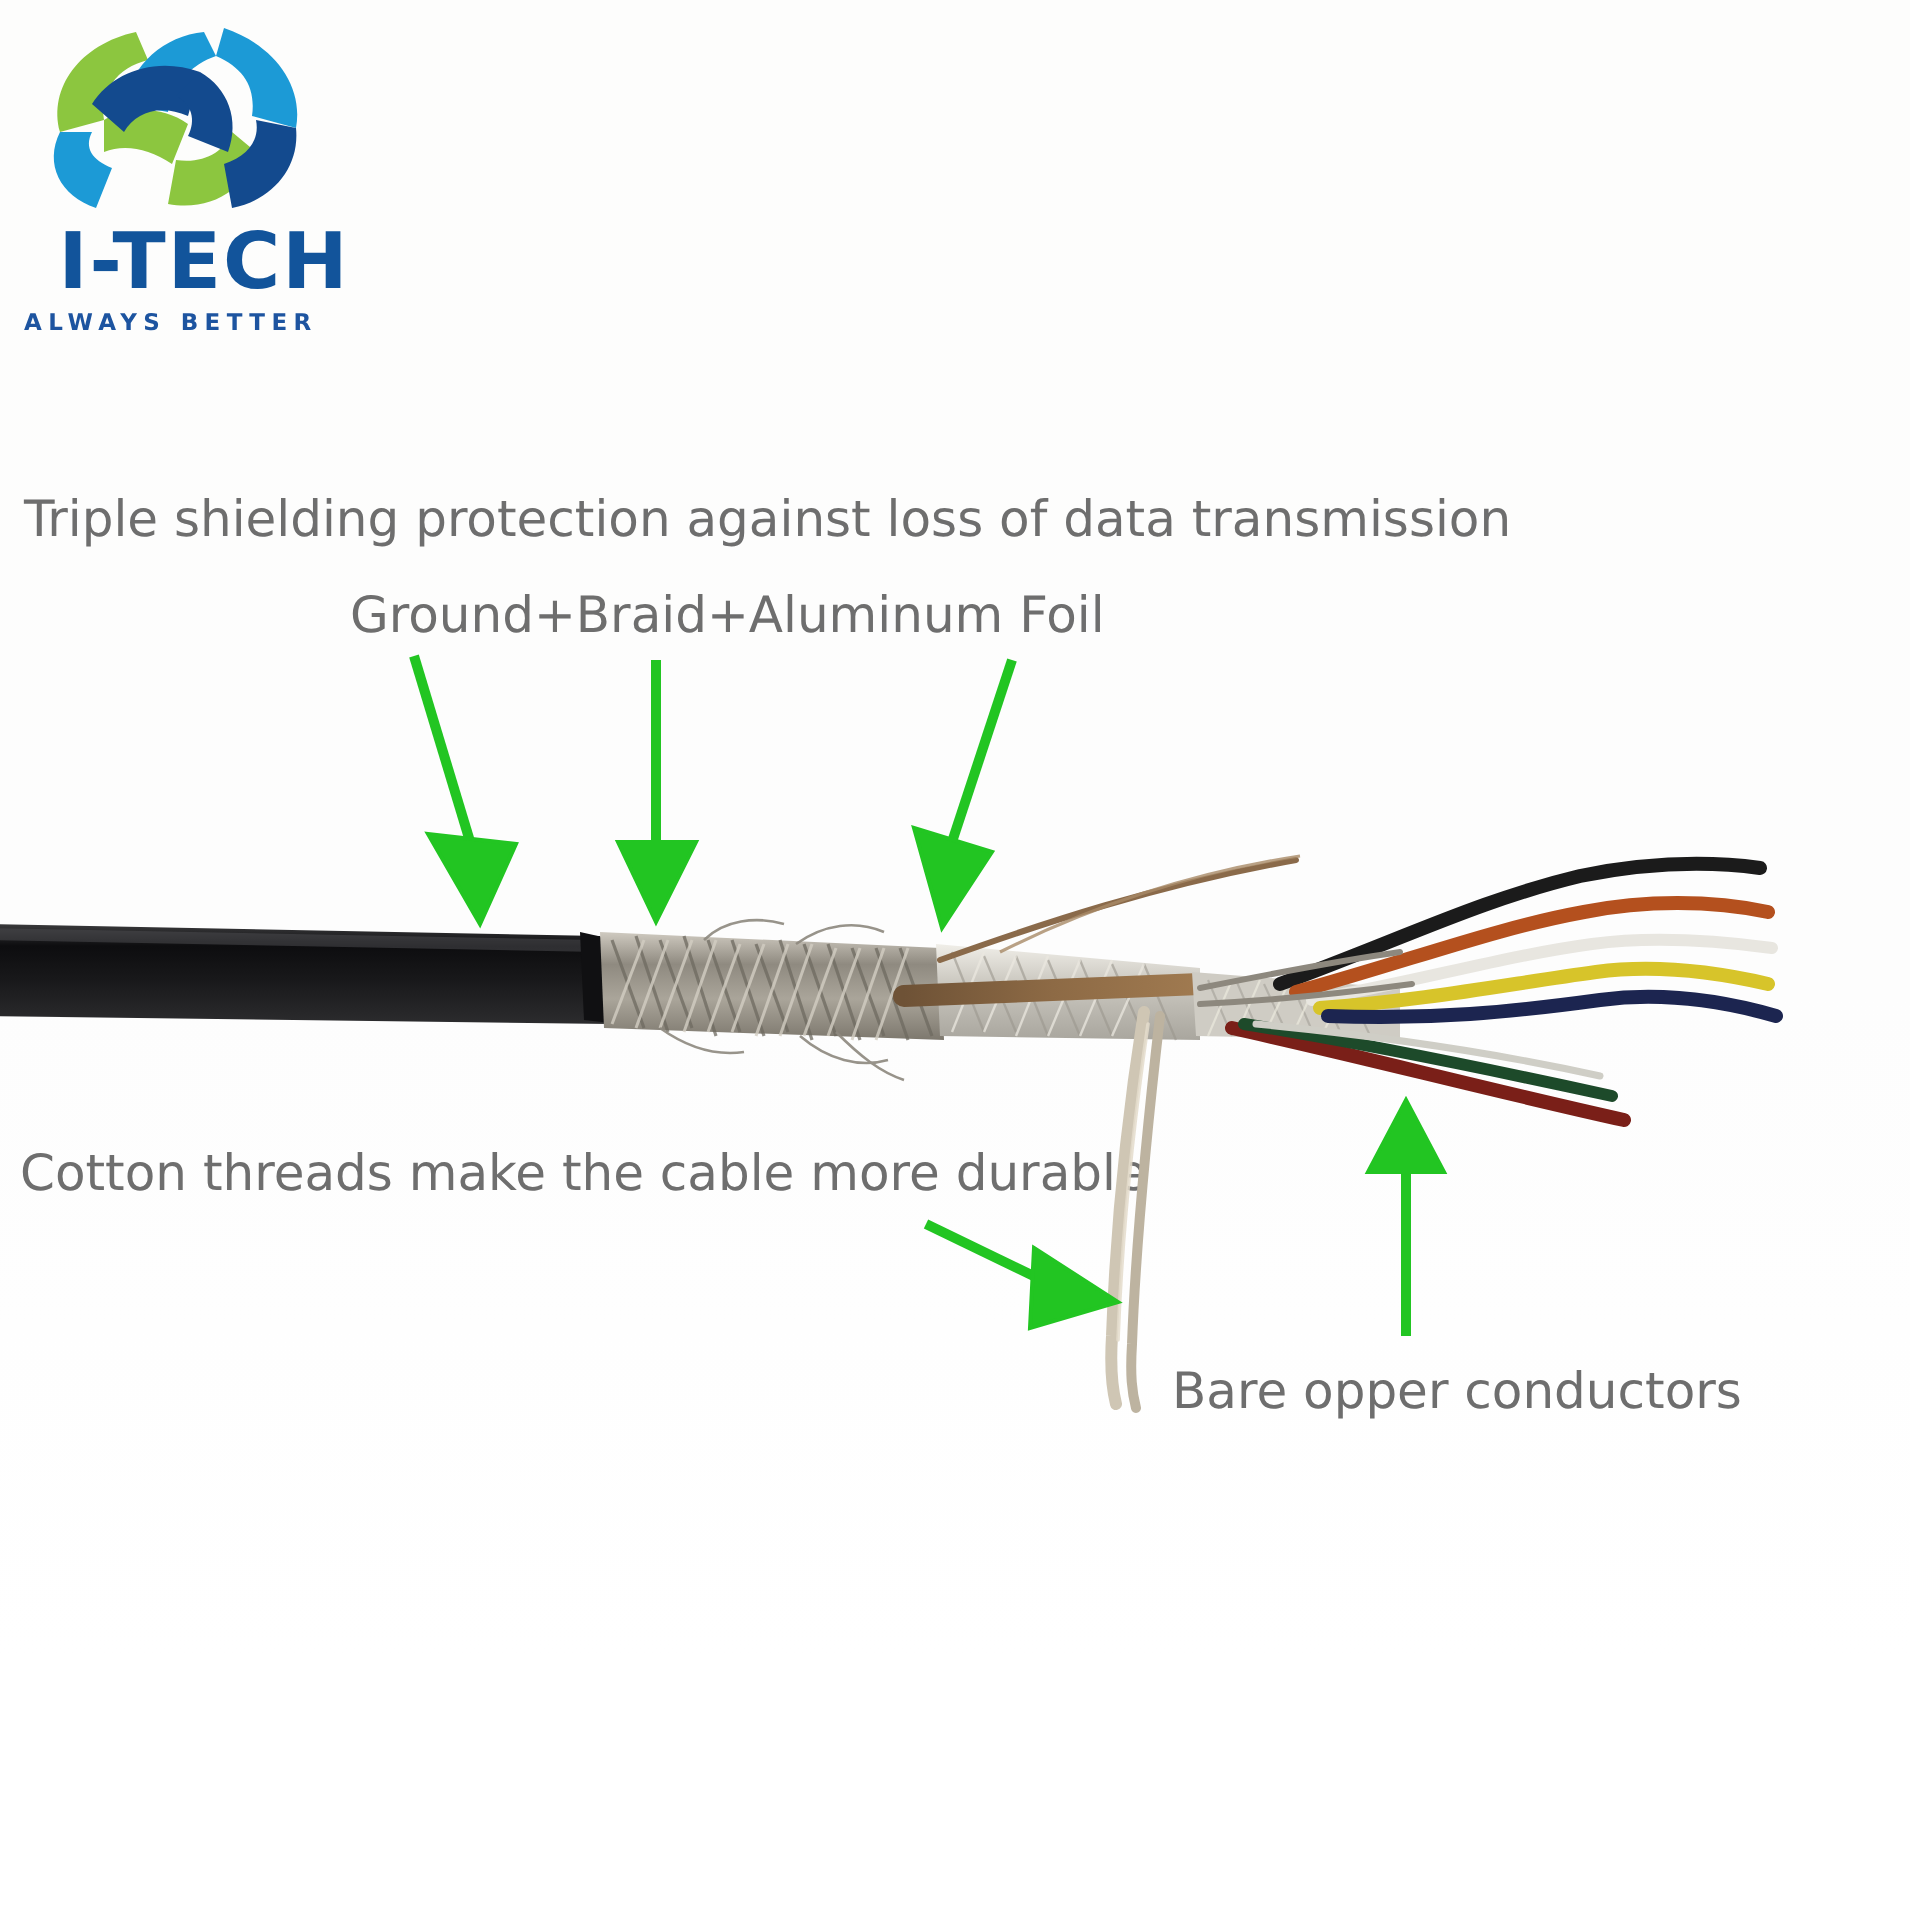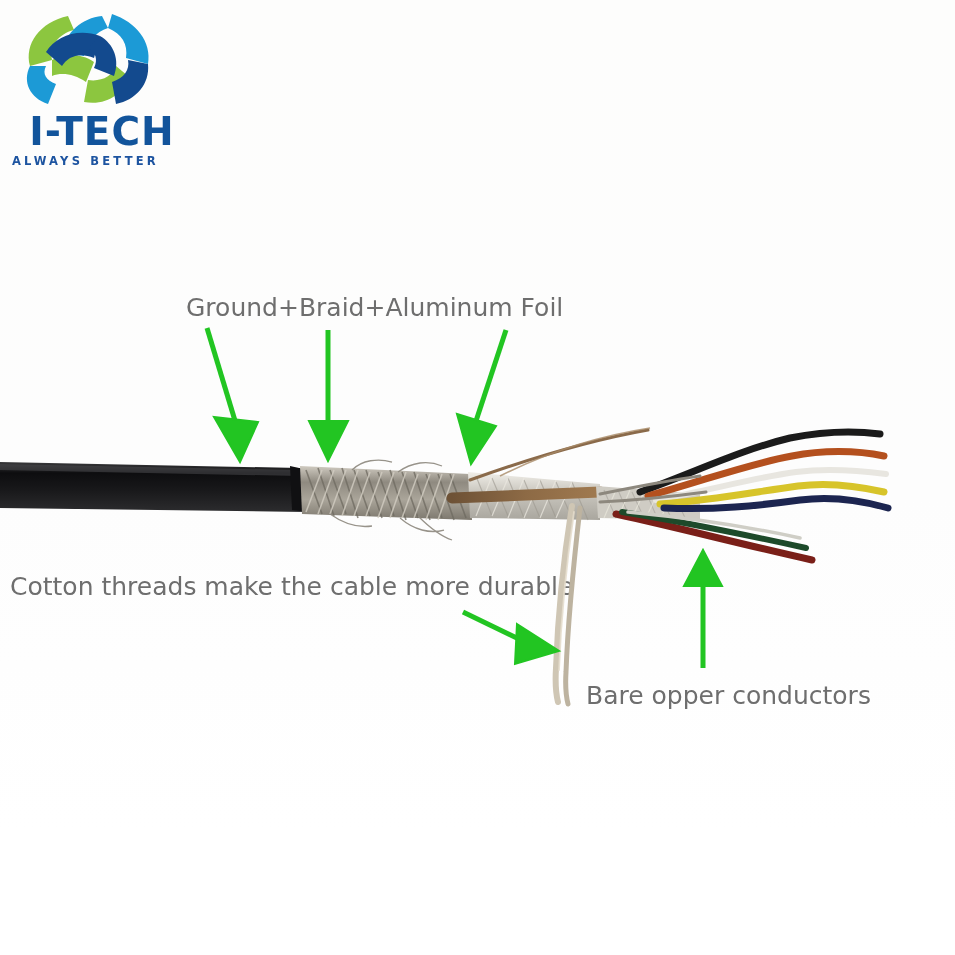--- a/index.html
+++ b/index.html
@@ -73,21 +73,21 @@
   .anno {
     position: absolute;
     color: #6e6e6e;
     font-family: "DejaVu Sans", sans-serif;
     font-size: 25px;
     font-weight: 500;
     white-space: nowrap;
     line-height: 1.15;
   }
   .anno-shield-1 { left: 12px;  top: 246px; }
-  .anno-shield-2 { left: 186px; top: 294px; }
+  .anno-shield-2 { left: 175px; top: 294px; }
   .anno-cotton   { left: 10px;  top: 573px; }
   .anno-copper   { left: 586px; top: 682px; }
 
   
   .cable-svg, .arrow-svg {
     position: absolute;
     left: 0;
     top: 0;
     width: 955px;
     height: 955px;
@@ -288,20 +288,21 @@
         <polygon points="517,624 559,651 515,664" stroke-width="2"></polygon>
       </g>
 
       <g>
         <line x1="703" y1="668" x2="703" y2="583"></line>
         <polygon points="684,586 722,586 703,550" stroke-width="2"></polygon>
       </g>
     </g>
   </svg>
 
+  <div class="anno anno-shield-1">Triple shielding protection against loss of data transmission</div>
 
   <div class="anno anno-shield-2">Ground+Braid+Aluminum Foil</div>
 
   <div class="anno anno-copper">Bare opper conductors</div>
 
   <div class="anno anno-cotton">Cotton threads make the cable more durable</div>
 
 </div>
 
 </body></html>

